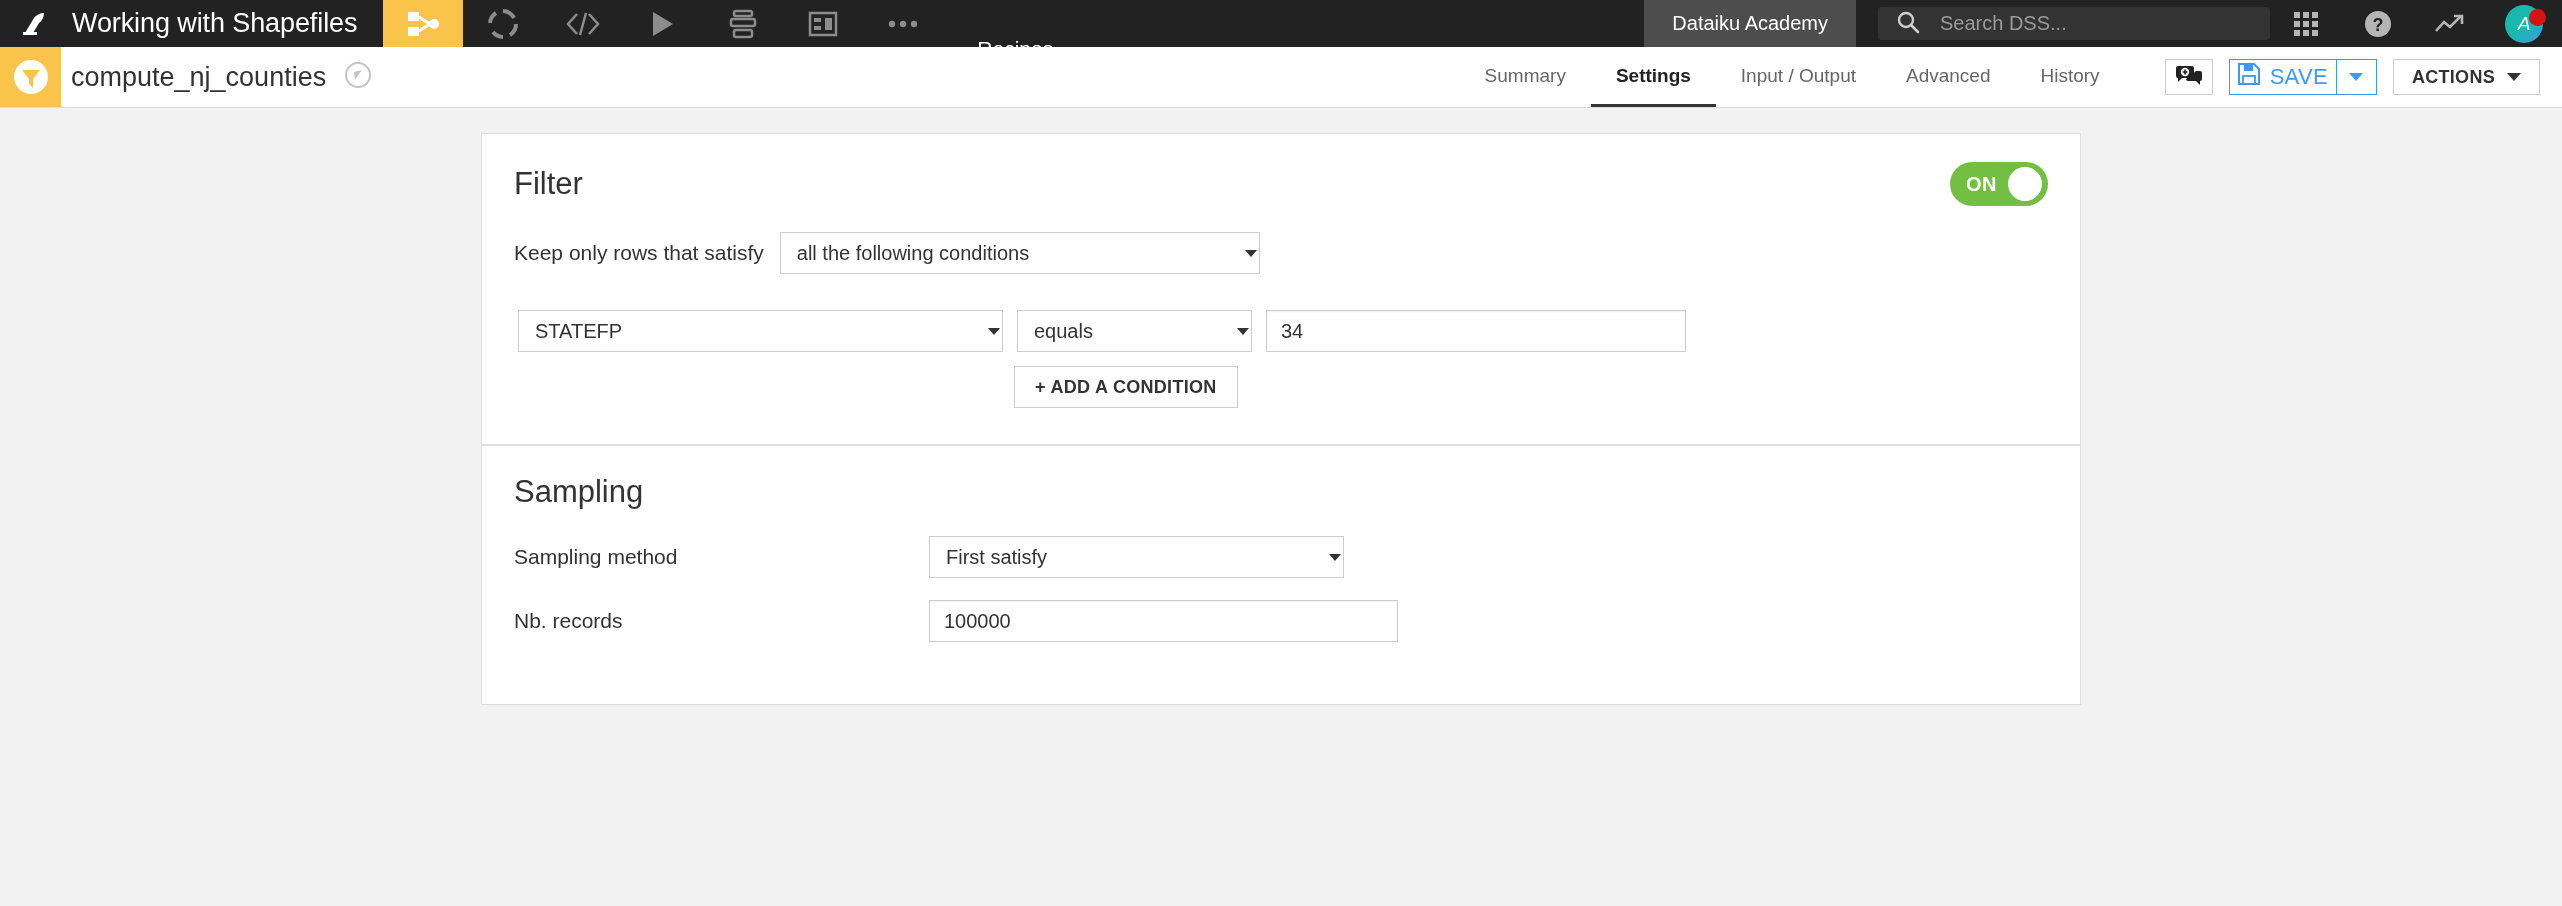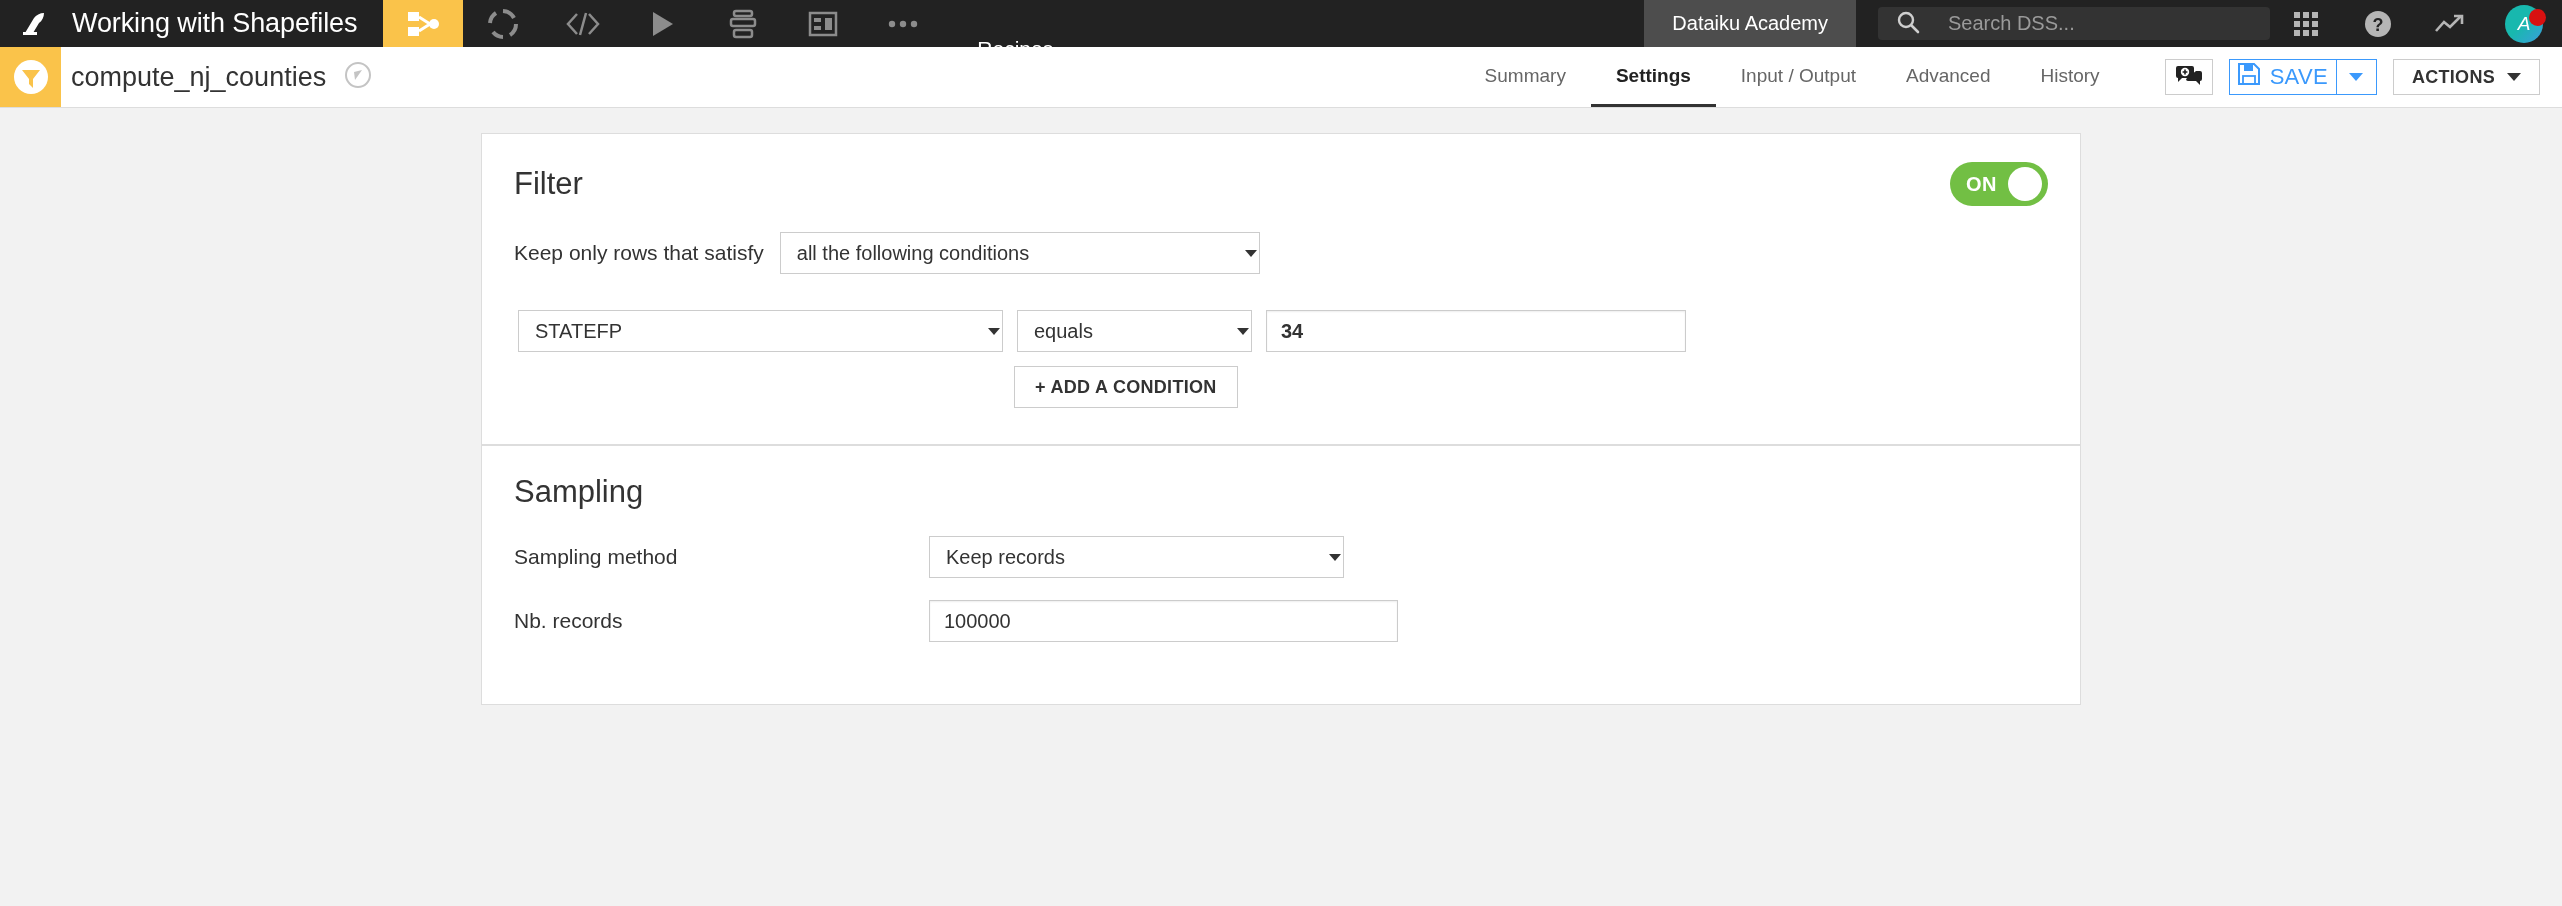--- a/index.html
+++ b/index.html
@@ -39,21 +39,21 @@
   .tb-spacer { flex: 1 1 auto; }
   .tb-academy {
     background: #4d4d4d; color: #ffffff;
     display: flex; align-items: center; padding: 0 28px;
     font-size: 20px; white-space: nowrap; flex: 0 0 auto;
   }
   .tb-search {
     background: #333333; border-radius: 4px;
     margin: 7px 0 7px 22px;
     width: 392px; flex: 0 0 auto;
-    display: flex; align-items: center; gap: 28px; padding: 0 18px;
+    display: flex; align-items: center; gap: 20px; padding: 0 18px;
   }
   .tb-search-text { color: #9a9a9a; font-size: 20px; }
   .tb-right-icons { display: flex; align-items: center; flex: 0 0 auto; }
   .tb-right-icons .tb-icon { width: 72px; }
   .avatar-wrap { position: relative; width: 76px; display: flex;
     align-items: center; justify-content: center; flex: 0 0 auto; }
   .avatar {
     width: 38px; height: 38px; border-radius: 50%;
     background: linear-gradient(135deg,#18b8ae 0%, #18b8ae 48%, #3b9ede 100%);
     display: flex; align-items: center; justify-content: center;
@@ -150,21 +150,21 @@
                    border-top: 7px solid #333333; }
   .sel-condmode { width: 480px; }
   .sel-field { width: 485px; }
   .sel-op { width: 235px; }
   .textinput {
     height: 42px; border: 1px solid #cccccc; background: #ffffff;
     display: flex; align-items: center; padding: 0 14px;
     font-size: 20px; color: #333333;
     box-shadow: inset 0 1px 2px rgba(0,0,0,.07);
   }
-  .txt-value { width: 420px; font-weight: bold; }
+  .txt-value { width: 420px; }
   .cond-row { gap: 14px; margin-bottom: 14px; padding-left: 4px; }
   .add-cond-wrap { padding-left: 500px; }
   .btn-add-cond {
     height: 42px; border: 1px solid #cccccc; background: #ffffff;
     display: inline-flex; align-items: center; padding: 8px 20px;
     font-size: 18px; font-weight: bold; color: #333333; letter-spacing: .3px;
   }
 
   .samp-row { display: flex; align-items: center; margin-bottom: 22px; }
   .samp-label { width: 415px; font-size: 21px; color: #333333; }
@@ -396,21 +396,21 @@
   </div>
 
   <div class="panel panel-sampling">
     <div class="panel-head">
       <div class="panel-title">Sampling</div>
     </div>
 
     <div class="samp-row">
       <span class="samp-label">Sampling method</span>
       <div class="select sel-samp">
-        <span>Keep records</span>
+        <span>First satisfy</span>
         <span class="caret"></span>
       </div>
     </div>
 
     <div class="samp-row">
       <span class="samp-label">Nb. records</span>
       <div class="textinput txt-nbrec">
         <span>100000</span>
       </div>
     </div>

